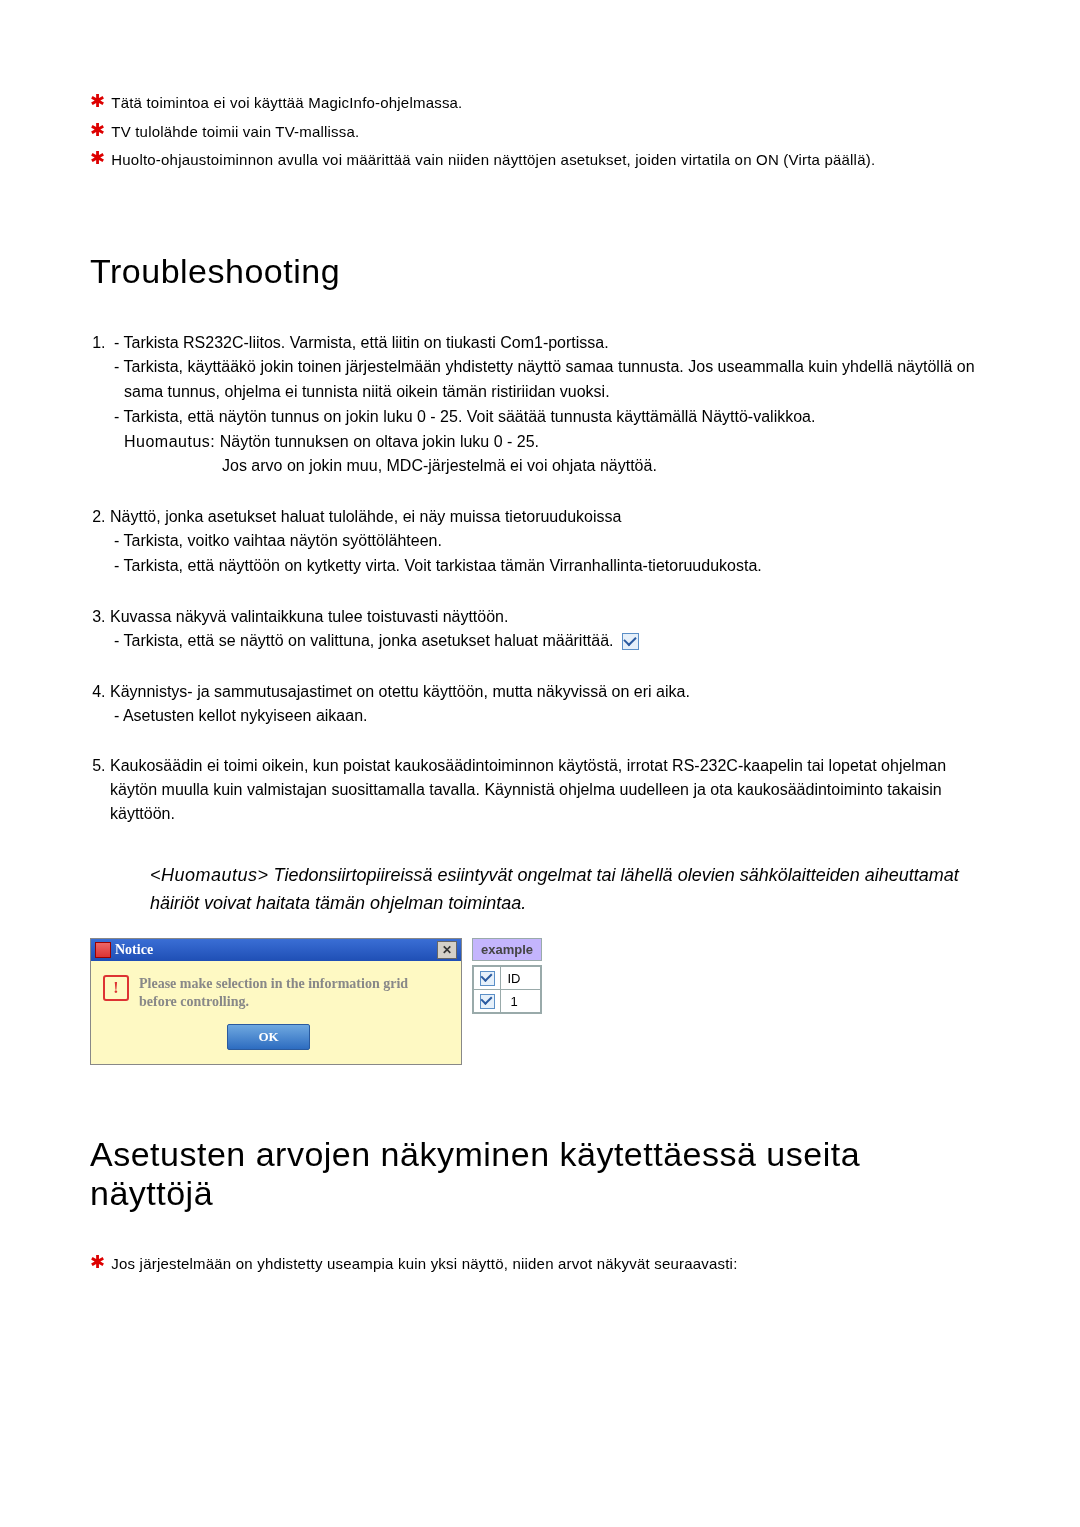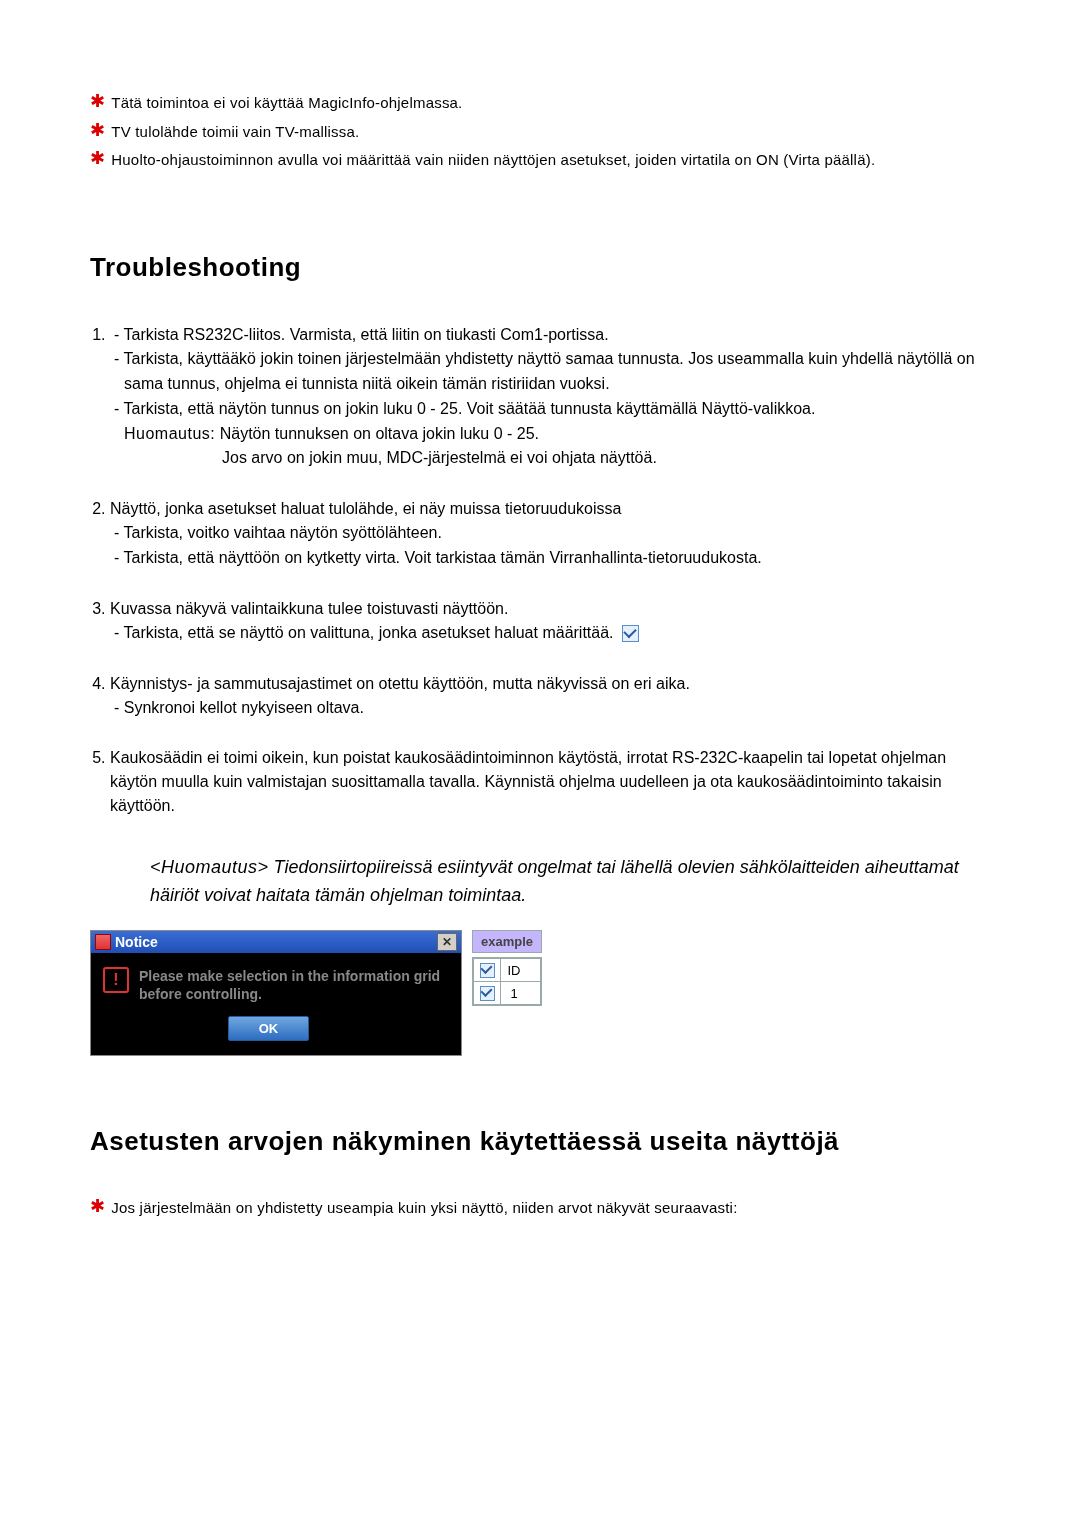--- a/index.html
+++ b/index.html
@@ -58,22 +58,22 @@
     color: #d00;
     font-size: 18px;
     line-height: 1;
     margin-right: 6px;
     flex-shrink: 0;
   }
   .note-text {
     line-height: 1.5;
   }
   h2 {
-    font-size: 26px;
-    font-weight: bold;
+    font-size: 34px;
+    font-weight: normal;
     letter-spacing: 0.5px;
     margin-top: 80px;
     margin-bottom: 40px;
   }
   ol {
     padding-left: 20px;
     margin: 0;
   }
   ol > li {
     font-size: 16px;
@@ -132,22 +132,22 @@
     font-style: italic;
   }
   .dialog-row {
     display: flex;
     margin-top: 20px;
     gap: 10px;
   }
   .notice-dialog {
     width: 370px;
     border: 1px solid #888;
-    background: #000000;
-    font-family: Liberation Sans, sans-serif;
+    background: #fef9c3;
+    font-family: Liberation Serif, serif;
   }
   .titlebar {
     background: linear-gradient(#3a6ed5, #1f4fb5);
     color: #fff;
     font-weight: bold;
     font-size: 14px;
     padding: 2px 4px;
     display: flex;
     align-items: center;
     justify-content: space-between;
@@ -311,21 +311,21 @@
     <li>
       <span>Kuvassa näkyvä valintaikkuna tulee toistuvasti näyttöön.</span>
       <div class="sub">
         <span>Tarkista, että se näyttö on valittuna, jonka asetukset haluat määrittää.</span>
         <span class="check-icon"></span>
       </div>
     </li>
 
     <li>
       <span>Käynnistys- ja sammutusajastimet on otettu käyttöön, mutta näkyvissä on eri aika.</span>
-      <div class="sub">Synkronoi kellot nykyiseen oltava.</div>
+      <div class="sub">Asetusten kellot nykyiseen aikaan.</div>
     </li>
 
     <li>
       <span>Kaukosäädin ei toimi oikein, kun poistat kaukosäädintoiminnon käytöstä, irrotat RS-232C-kaapelin tai lopetat ohjelman käytön muulla kuin valmistajan suosittamalla tavalla. Käynnistä ohjelma uudelleen ja ota kaukosäädintoiminto takaisin käyttöön.</span>
     </li>
   </ol>
 
   <div class="after-note">
     <span class="note-label">&lt;Huomautus&gt;</span>
     <span>Tiedonsiirtopiireissä esiintyvät ongelmat tai lähellä olevien sähkölaitteiden aiheuttamat häiriöt voivat haitata tämän ohjelman toimintaa.</span>

